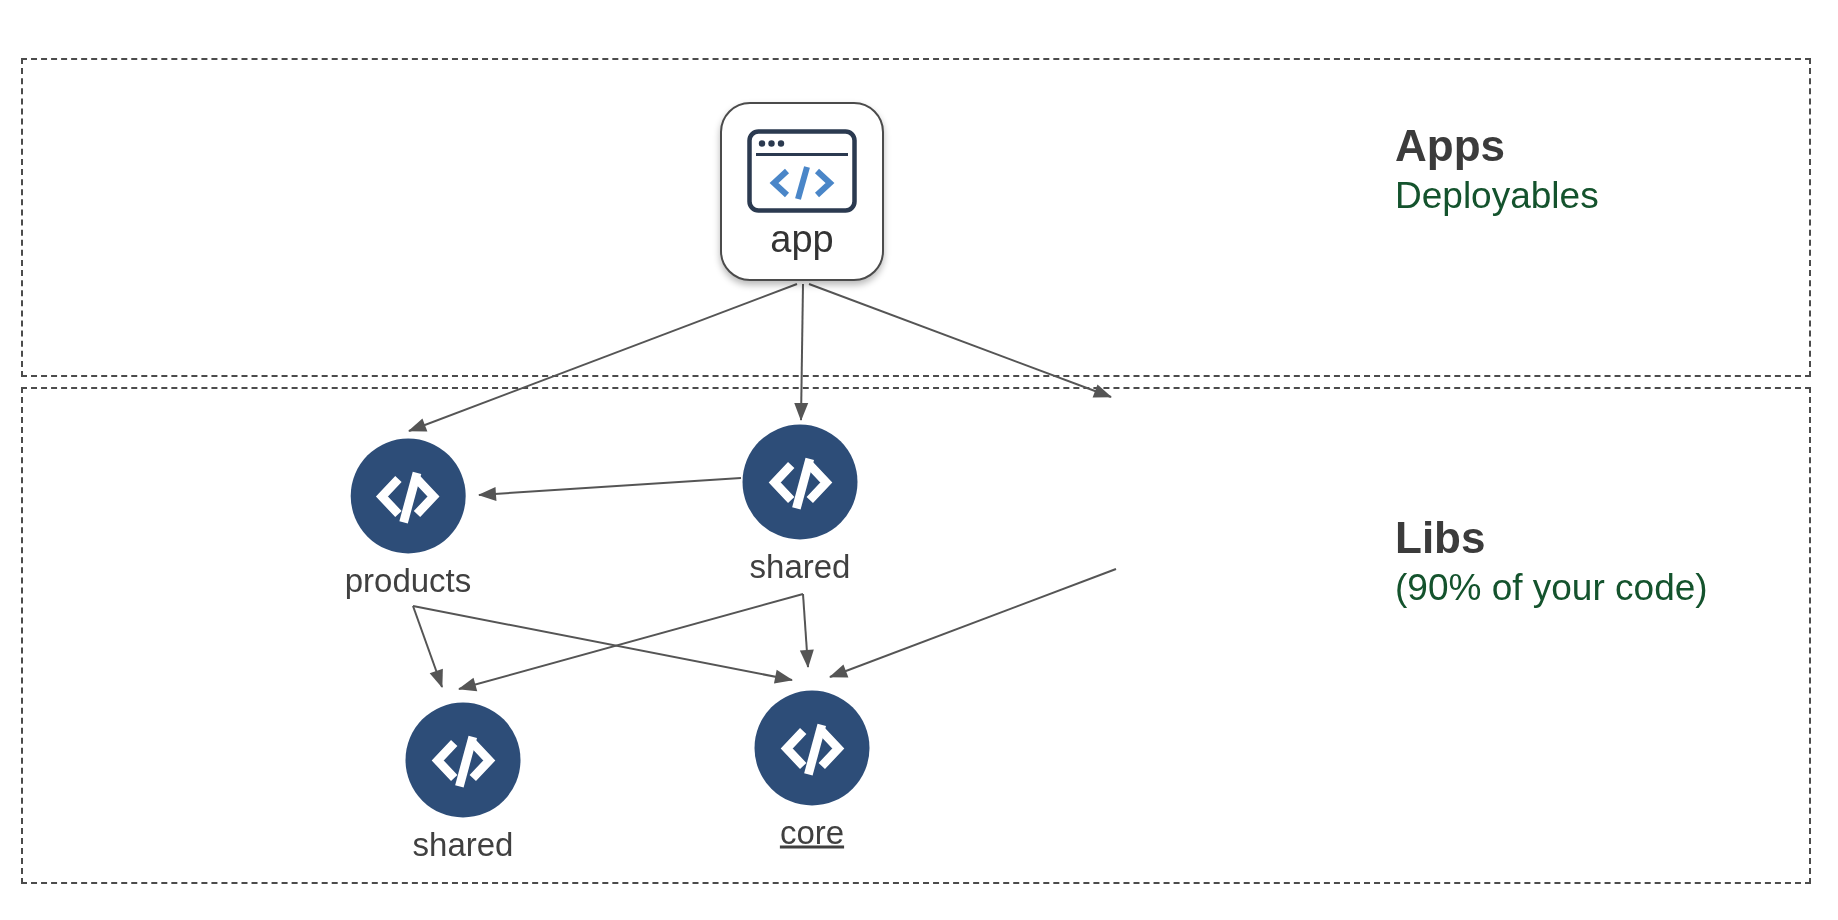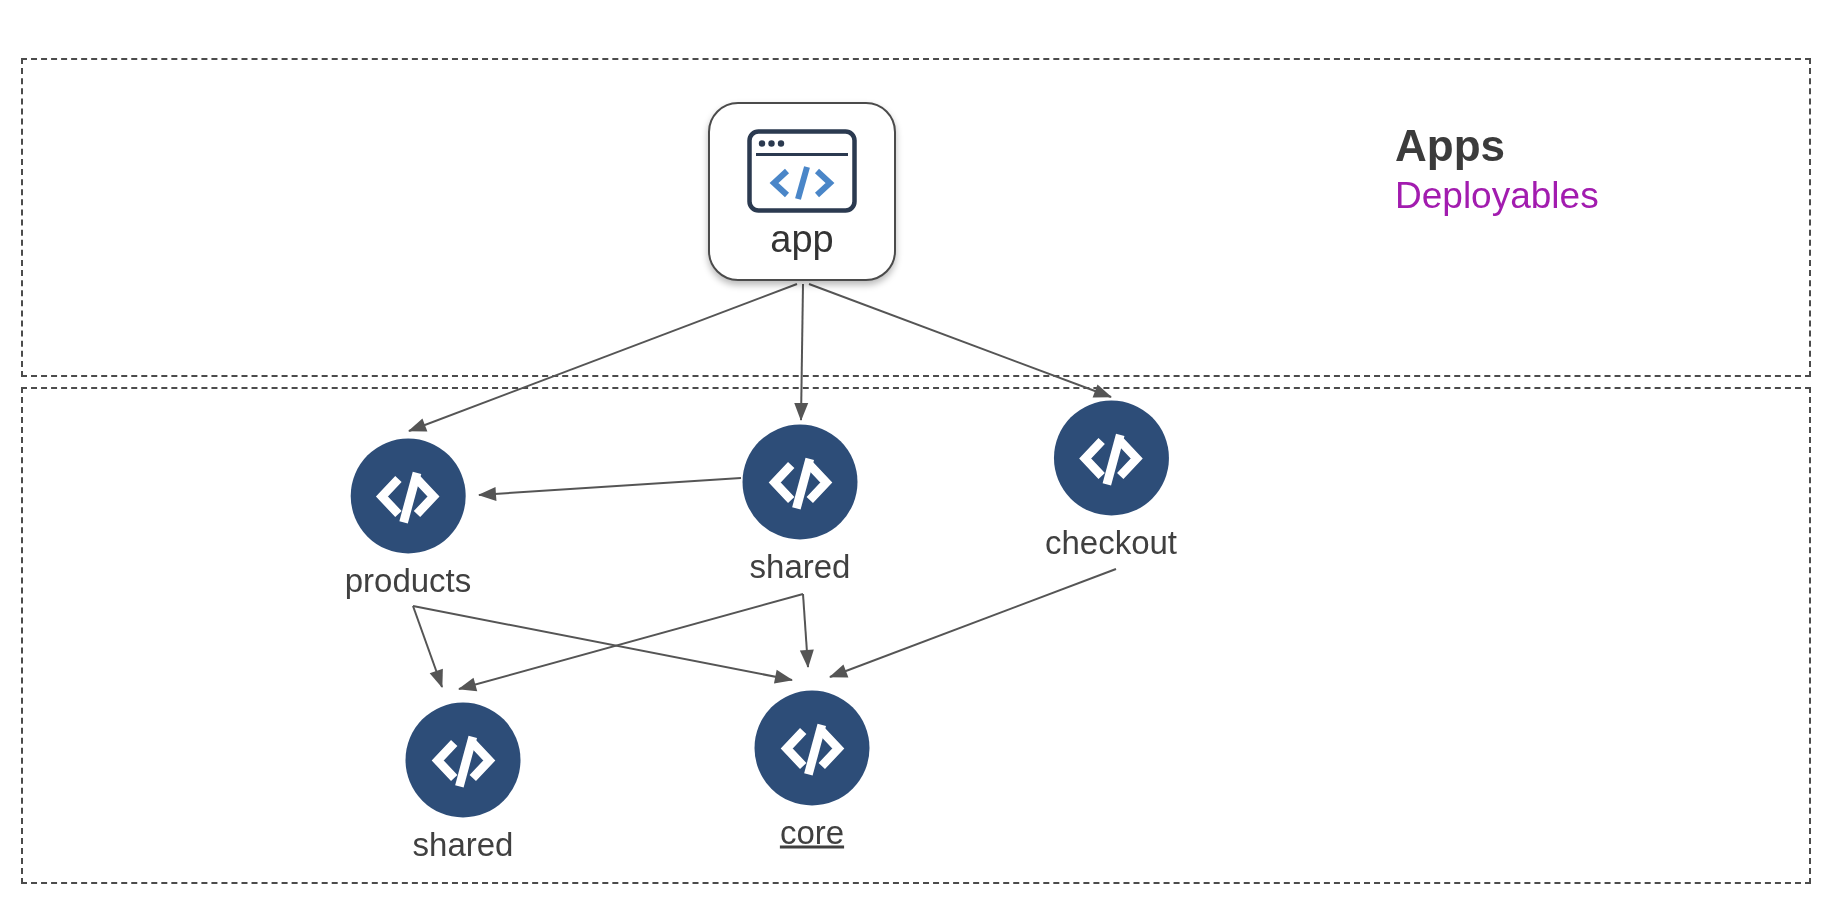--- a/index.html
+++ b/index.html
@@ -20,21 +20,21 @@
   .apps-box{left:21px;top:58px;width:1790px;height:319px;}
   .libs-box{left:21px;top:387px;width:1790px;height:497px;}
 
   
   #edges{position:absolute;left:0;top:0;width:1838px;height:920px;z-index:2;}
   #edges line{stroke:#555555;stroke-width:2;}
 
   
   .app-node{
     position:absolute;z-index:3;
-    width:188px;height:179px;
+    width:164px;height:179px;
     transform:translateX(-50%);
     background:#ffffff;
     border:2.5px solid #4b4b4b;
     border-radius:30px;
     box-sizing:border-box;
     box-shadow:0 4px 7px rgba(0,0,0,0.28);
     display:flex;flex-direction:column;align-items:center;text-align:right;
   }
   .browser-icon{margin-top:25px;}
   .browser-icon .frame{fill:none;stroke:#2b3a50;stroke-width:4.5;}
@@ -62,21 +62,21 @@
   .lib-label{
     margin-top:8px;white-space:nowrap;
     font-size:33px;color:#404040;
   }
 
   
   .caption{position:absolute;z-index:3;}
   .apps-caption{left:1395px;top:120px;}
   .libs-caption{left:1395px;top:512px;}
   .caption-title{font-size:44px;font-weight:700;color:#3b3b3b;line-height:1.2;}
-  .caption-subtitle{font-size:37px;font-weight:400;color:#a21caf;line-height:1.25;}
+  .caption-subtitle{font-size:37px;font-weight:400;color:#14532d;line-height:1.25;}
 </style>
 </head>
 <body>
 
 <div class="canvas">
 
   <div class="boundary apps-box"></div>
   <div class="boundary libs-box"></div>
 
   <svg id="edges">
@@ -127,30 +127,20 @@
     <div class="lib-circle">
       <svg class="code-icon" width="66" height="66" viewBox="0 0 64 64">
         <polyline class="stroke" points="23,15 7,32 23,49"></polyline>
         <line class="stroke" x1="41" y1="9" x2="28" y2="57"></line>
         <polyline class="stroke" points="41,15 57,32 41,49"></polyline>
       </svg>
     </div>
     <div class="lib-label">shared</div>
   </div>
 
-  <div class="lib-node" style="left: 1111px; top: 458px;">
-    <div class="lib-circle">
-      <svg class="code-icon" width="66" height="66" viewBox="0 0 64 64">
-        <polyline class="stroke" points="23,15 7,32 23,49"></polyline>
-        <line class="stroke" x1="41" y1="9" x2="28" y2="57"></line>
-        <polyline class="stroke" points="41,15 57,32 41,49"></polyline>
-      </svg>
-    </div>
-    <div class="lib-label">checkout</div>
-  </div>
 
   <div class="lib-node" style="left: 463px; top: 760px; justify-content: space-between;">
     <div class="lib-circle">
       <svg class="code-icon" width="66" height="66" viewBox="0 0 64 64">
         <polyline class="stroke" points="23,15 7,32 23,49"></polyline>
         <line class="stroke" x1="41" y1="9" x2="28" y2="57"></line>
         <polyline class="stroke" points="41,15 57,32 41,49"></polyline>
       </svg>
     </div>
     <div class="lib-label">shared</div>
@@ -164,14 +154,18 @@
         <polyline class="stroke" points="41,15 57,32 41,49"></polyline>
       </svg>
     </div>
     <div class="lib-label">core</div>
   </div>
 
   <div class="caption apps-caption">
     <div class="caption-title">Apps</div>
     <div class="caption-subtitle">Deployables</div>
   </div>
+  <div class="caption libs-caption">
+    <div class="caption-title">Libs</div>
+    <div class="caption-subtitle">(90% of your code)</div>
+  </div>
 
 </div>
 
 </body></html>

